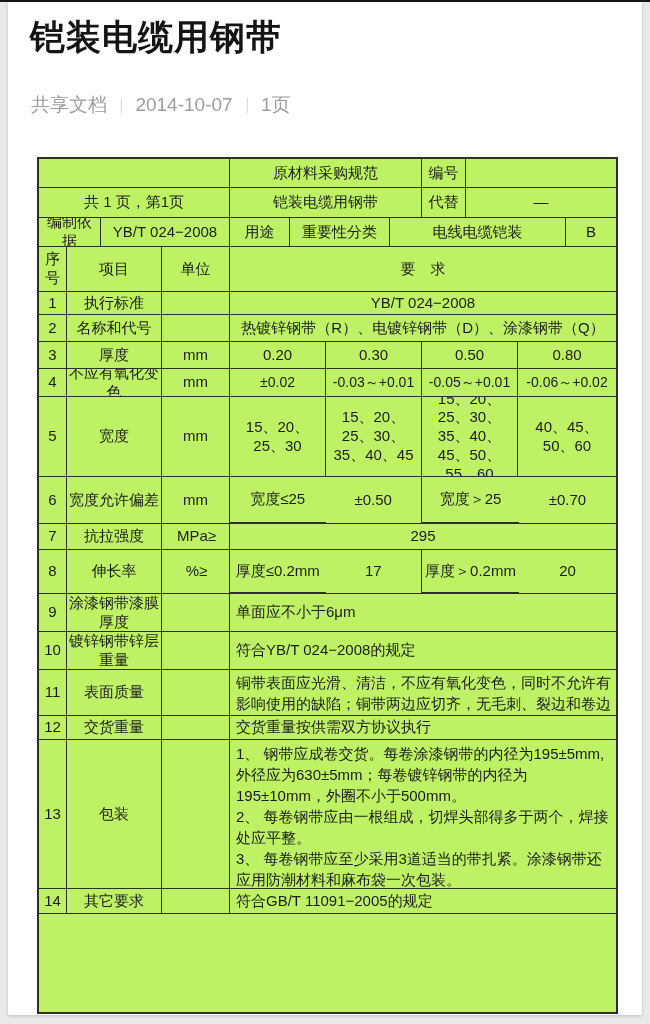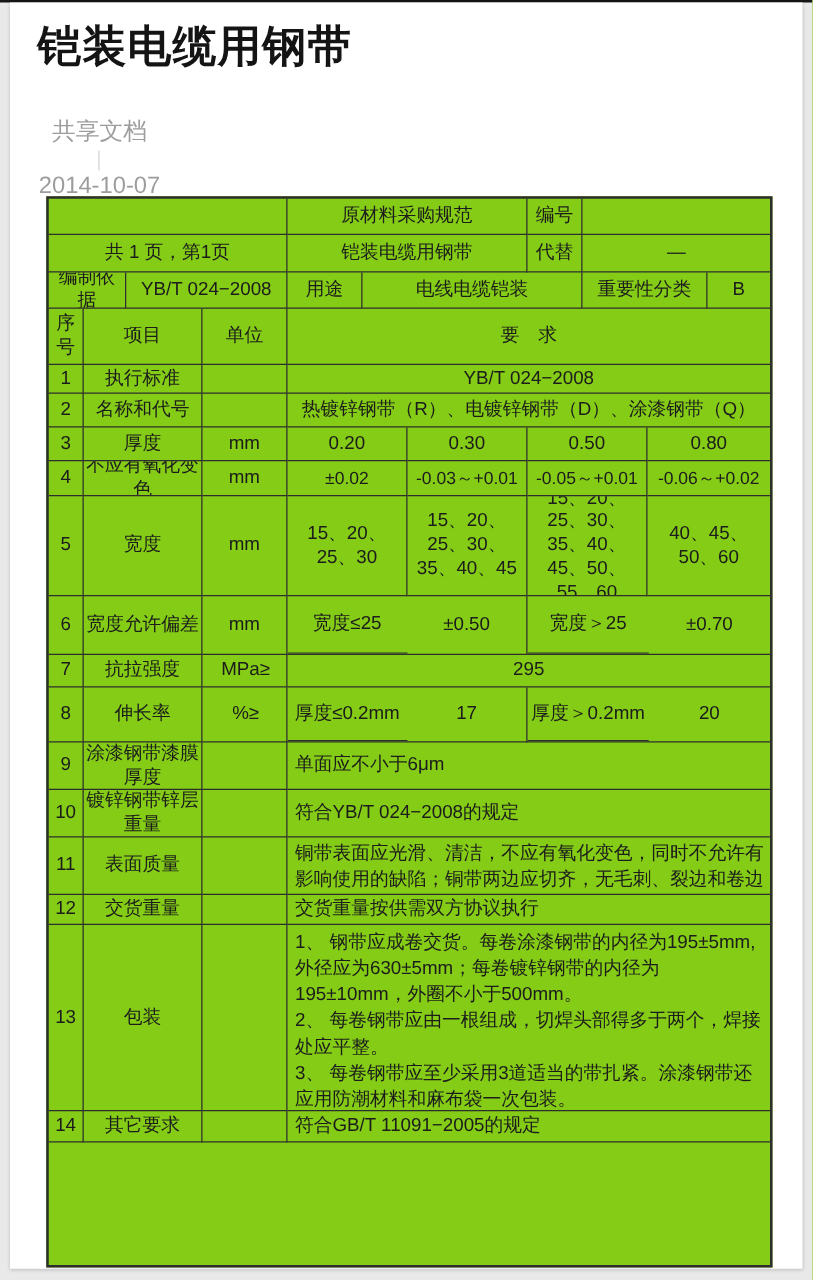--- a/index.html
+++ b/index.html
@@ -14,27 +14,27 @@
     position:absolute;left:8px;top:2px;width:634px;height:1013px;
     background:#ffffff;box-shadow:0 1px 3px rgba(0,0,0,.18);
   }
   .doc-title{
     position:absolute;left:22px;top:12px;width:570px;
     font-size:35px;font-weight:700;color:#141414;letter-spacing:1px;
     white-space:nowrap;
   }
   .meta{
     position:absolute;left:23px;top:90px;display:flex;align-items:center;
-    font-size:19px;color:#9d9d9d;flex-direction:column;
+    font-size:19px;color:#9d9d9d;
   }
   .meta .sep{color:#d5d5d5;font-size:17px;margin:0 12px;transform:scaleX(.7);}
   
   .t{
     position:absolute;left:29px;top:155px;width:577px;
-    border:2px solid #2e2e2e;background:#84cc16;
+    border:2px solid #2e2e2e;background:#bef264;
     font-size:15px;color:#1c1c1c;
   }
   .r{display:flex;}
   .c{
     box-sizing:border-box;flex:none;
     border-right:1px solid #2e2e2e;border-bottom:1px solid #2e2e2e;
     display:flex;align-items:center;justify-content:center;
     text-align:center;line-height:1.25;padding:1px 2px;overflow:hidden;
   }
   .c.last{border-right:none;}
@@ -82,22 +82,22 @@
       <div class="c w191">共 1 页，第1页</div>
       <div class="c w192">铠装电缆用钢带</div>
       <div class="c w44">代替</div>
       <div class="c w150 last">—</div>
     </div>
 
     <div class="r" style="height:29px">
       <div class="c w62">编制依据</div>
       <div class="c w129">YB/T 024−2008</div>
       <div class="c w60">用途</div>
+      <div class="c w100">重要性分类</div>
       <div class="c w176">电线电缆铠装</div>
-      <div class="c w100">重要性分类</div>
       <div class="c w50 last">B</div>
     </div>
 
     <div class="r" style="height:45px">
       <div class="c w28">序号</div>
       <div class="c w95">项目</div>
       <div class="c w68">单位</div>
       <div class="c w386 last">要　求</div>
     </div>
 

